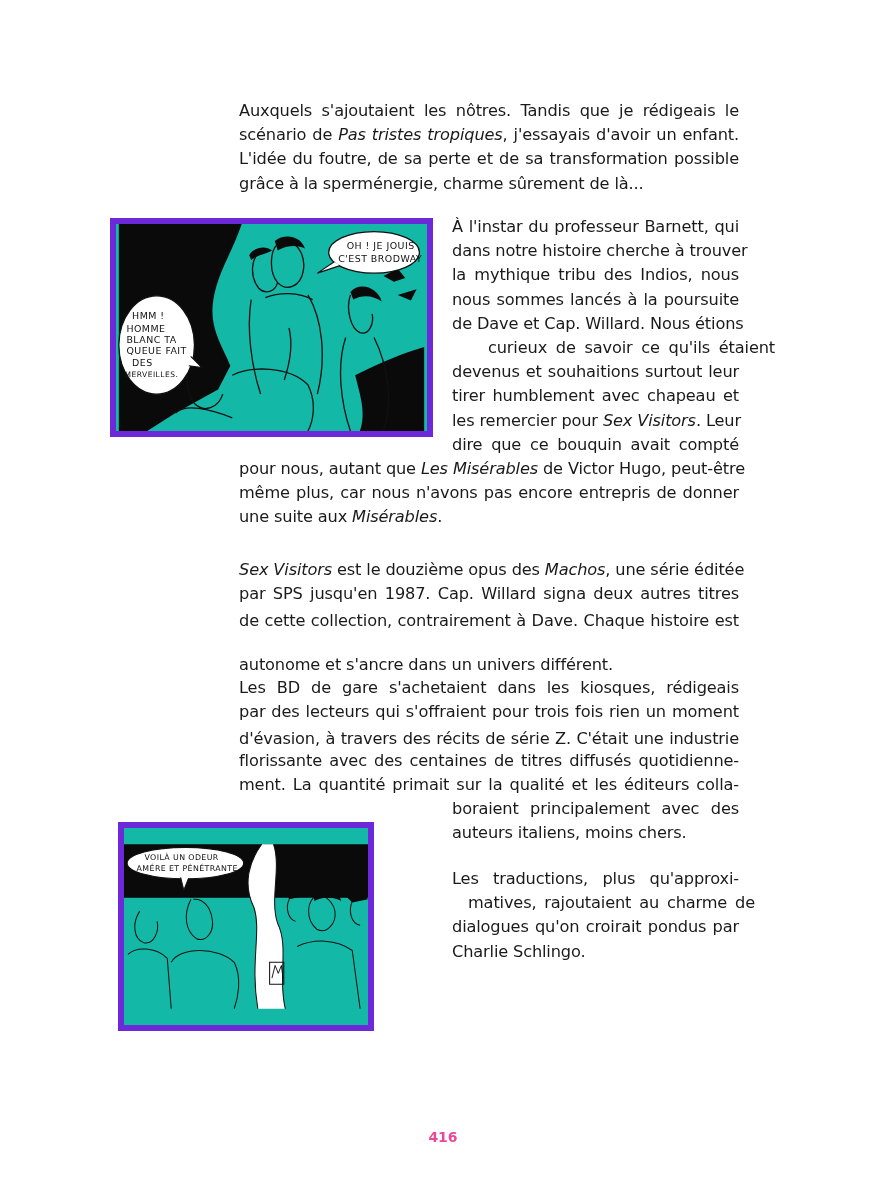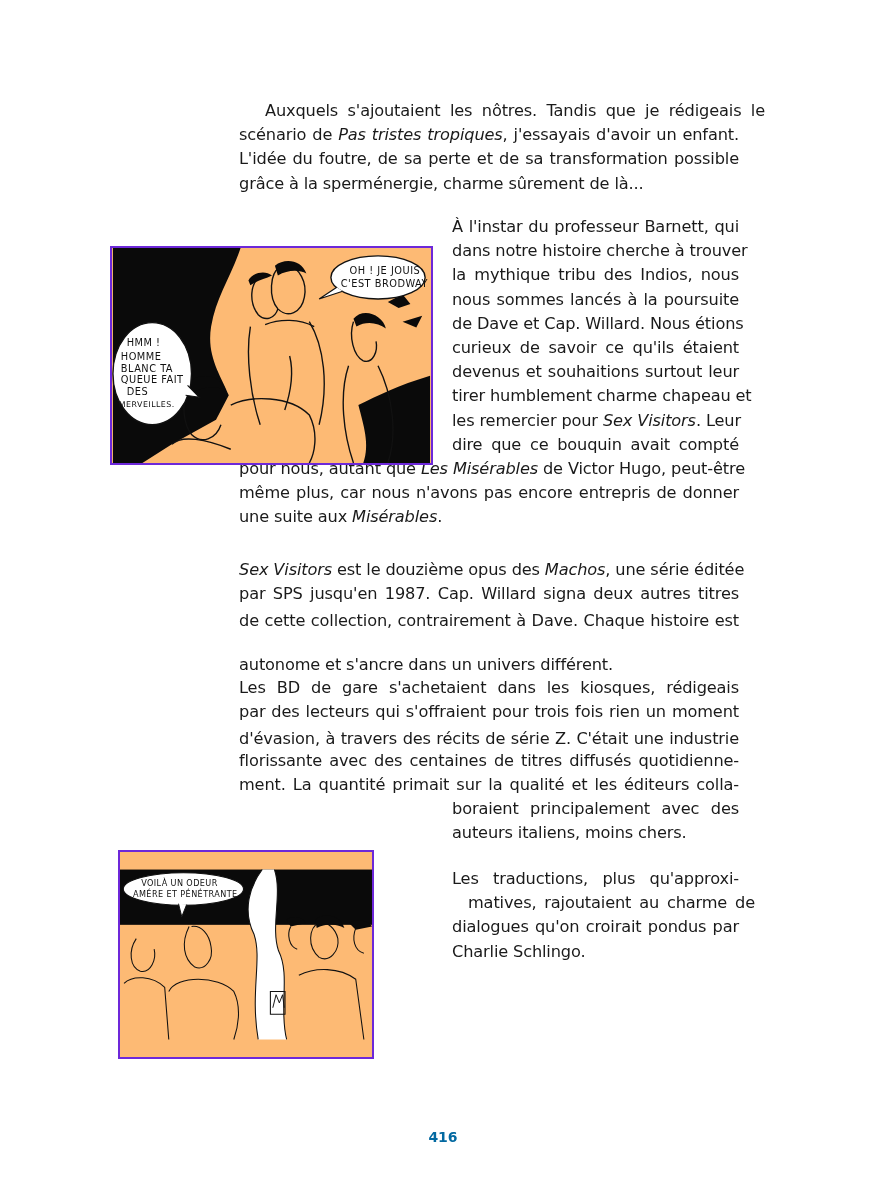--- a/index.html
+++ b/index.html
@@ -5,43 +5,43 @@
     html, body { margin: 0; padding: 0; background: #ffffff; }
     body { width: 886px; height: 1181px; position: relative; overflow: hidden;
       font-family: "DejaVu Sans", sans-serif; color: #1a1a1a; }
     .page { position: absolute; left: 0; top: 0; width: 886px; height: 1181px; background: #fff; }
     .line { position: absolute; height: 24px; line-height: 24px; font-size: 16.2px;
       white-space: nowrap; text-align: justify; text-align-last: justify; letter-spacing: -0.15px; }
     .line.last { text-align-last: left; }
     .full { left: 239px; width: 500px; }
     .wrap { left: 452px; width: 287px; }
     .line i { font-style: italic; }
-    .panel { position: absolute; background: #fdba74; border: 2px solid #6d28d9; box-sizing: border-box; overflow: hidden; margin-top: 28px; }
+    .panel { position: absolute; background: #14b8a6; border: 6px solid #6d28d9; box-sizing: border-box; overflow: hidden; }
     .panel svg { display: block; width: 100%; height: 100%; }
     .balloon-text { font-family: "DejaVu Sans", sans-serif; font-size: 10px; fill: #111; letter-spacing: 0.5px; }
     .page-number { position: absolute; left: 420px; top: 1129px; width: 46px; text-align: center;
-      font-size: 14px; font-weight: bold; color: #0369a1; font-family: "DejaVu Sans", sans-serif; }
+      font-size: 14px; font-weight: bold; color: #ec4899; font-family: "DejaVu Sans", sans-serif; }
   </style>
 </head>
 <body>
 
 <div class="page">
   <div id="text-layer">
-      <div class="line full" style="top: 99px; margin-left: 26px;">Auxquels s'ajoutaient les nôtres. Tandis que je rédigeais le</div>
+      <div class="line full" style="top: 99px;">Auxquels s'ajoutaient les nôtres. Tandis que je rédigeais le</div>
       <div class="line full" style="top: 123.2px;">scénario de <i>Pas tristes tropiques</i>, j'essayais d'avoir un enfant.</div>
       <div class="line full" style="top: 147.4px;">L'idée du foutre, de sa perte et de sa transformation possible</div>
       <div class="line full last" style="top: 171.6px;">grâce à la sperménergie, charme sûrement de là...</div>
       <div class="line wrap" style="top: 215px;">À l'instar du professeur Barnett, qui</div>
       <div class="line wrap" style="top: 239.2px;">dans notre histoire cherche à trouver</div>
       <div class="line wrap" style="top: 263.4px;">la mythique tribu des Indios, nous</div>
       <div class="line wrap" style="top: 287.6px;">nous sommes lancés à la poursuite</div>
       <div class="line wrap" style="top: 311.8px;">de Dave et Cap. Willard. Nous étions</div>
-      <div class="line wrap" style="top: 336px;">curieux de savoir ce qu'ils étaient</div>
+      <div class="line wrap" style="top: 336px; margin-left: 36px;">curieux de savoir ce qu'ils étaient</div>
       <div class="line wrap" style="top: 360.2px;">devenus et souhaitions surtout leur</div>
-      <div class="line wrap" style="top: 384.4px;">tirer humblement charme chapeau et</div>
+      <div class="line wrap" style="top: 384.4px;">tirer humblement avec chapeau et</div>
       <div class="line wrap" style="top: 408.6px;">les remercier pour <i>Sex Visitors</i>. Leur</div>
       <div class="line wrap" style="top: 432.8px;">dire que ce bouquin avait compté</div>
       <div class="line full" style="top: 457px;">pour nous, autant que <i>Les Misérables</i> de Victor Hugo, peut-être</div>
       <div class="line full" style="top: 481.2px;">même plus, car nous n'avons pas encore entrepris de donner</div>
       <div class="line full last" style="top: 505.4px;">une suite aux <i>Misérables</i>.</div>
       <div class="line full" style="top: 558px;"><i>Sex Visitors</i> est le douzième opus des <i>Machos</i>, une série éditée</div>
       <div class="line full" style="top: 582.2px;">par SPS jusqu'en 1987. Cap. Willard signa deux autres titres</div>
       <div class="line full" style="top: 609px;">de cette collection, contrairement à Dave. Chaque histoire est</div>
       <div class="line full last" style="top: 653px;">autonome et s'ancre dans un univers différent.</div>
       <div class="line full" style="top: 676px;">Les BD de gare s'achetaient dans les kiosques, rédigeais</div>

